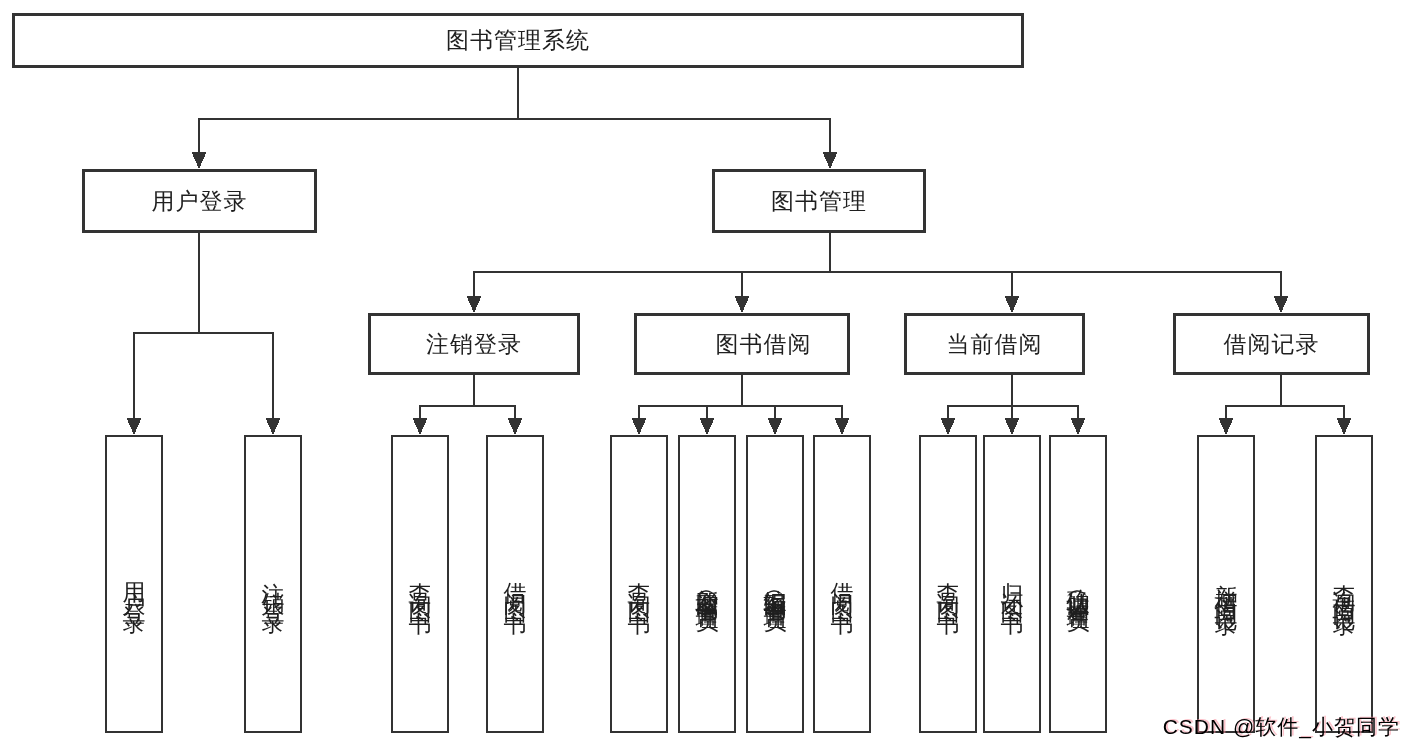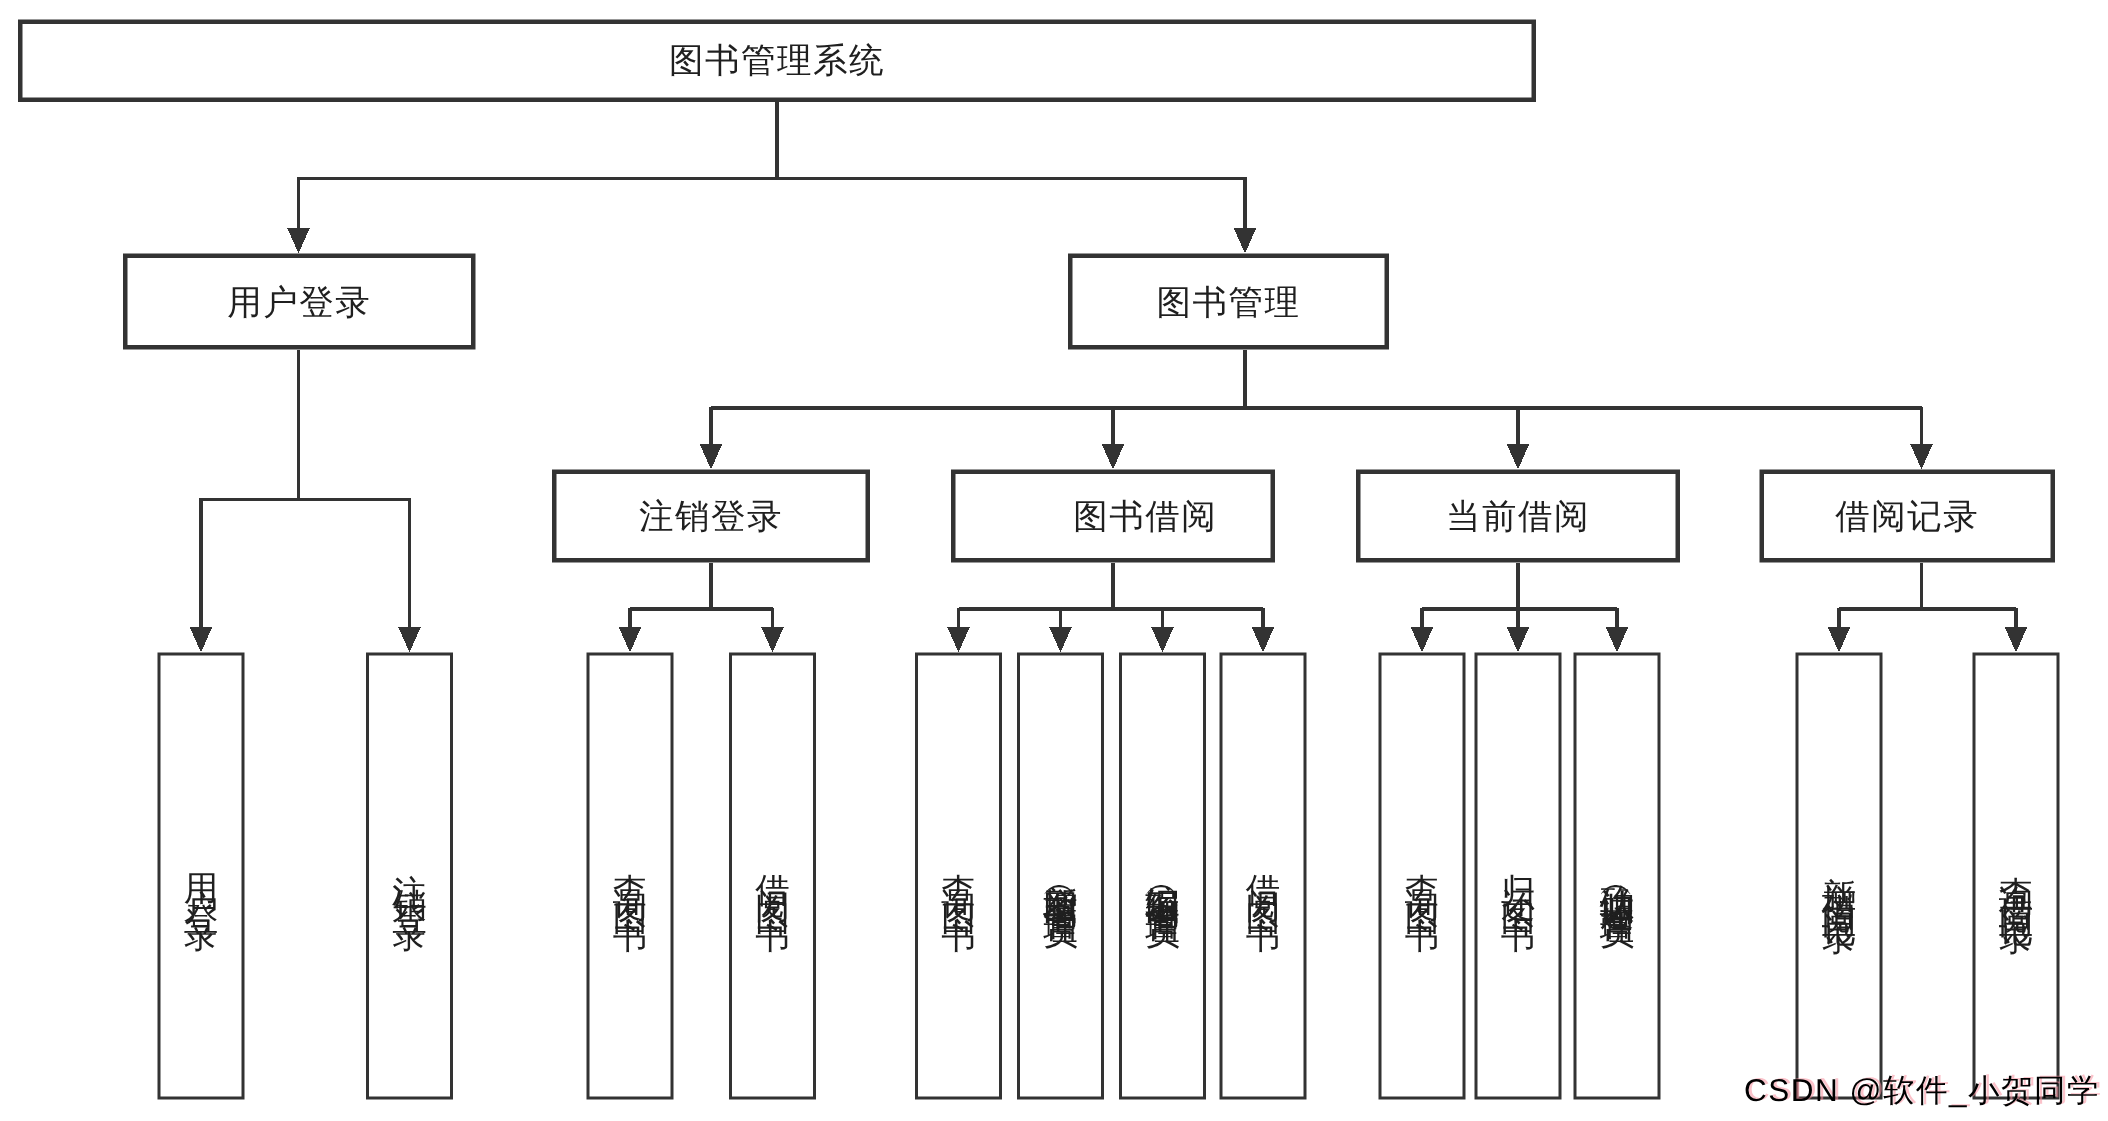--- a/index.html
+++ b/index.html
@@ -160,21 +160,21 @@
   <div class="node" style="left:712px; top:169px; width:214px; height:64px;">
     <span>图书管理</span>
   </div>
 
   <div class="node" style="left:368px; top:313px; width:212px; height:62px;">
     <span>注销登录</span>
   </div>
   <div class="node" style="left:634px; top:313px; width:216px; height:62px;padding-left:43px;">
     <span>图书借阅</span>
   </div>
-  <div class="node" style="left:904px; top:313px; width:216px; height:62px;">
+  <div class="node" style="left:904px; top:313px; width:181px; height:62px;">
     <span>当前借阅</span>
   </div>
   <div class="node" style="left:1173px; top:313px; width:197px; height:62px;">
     <span>借阅记录</span>
   </div>
 
   <div class="node leaf loose" style="left:105px;">
     <span>用户登录</span>
   </div>
   <div class="node leaf loose" style="left:244px;">

